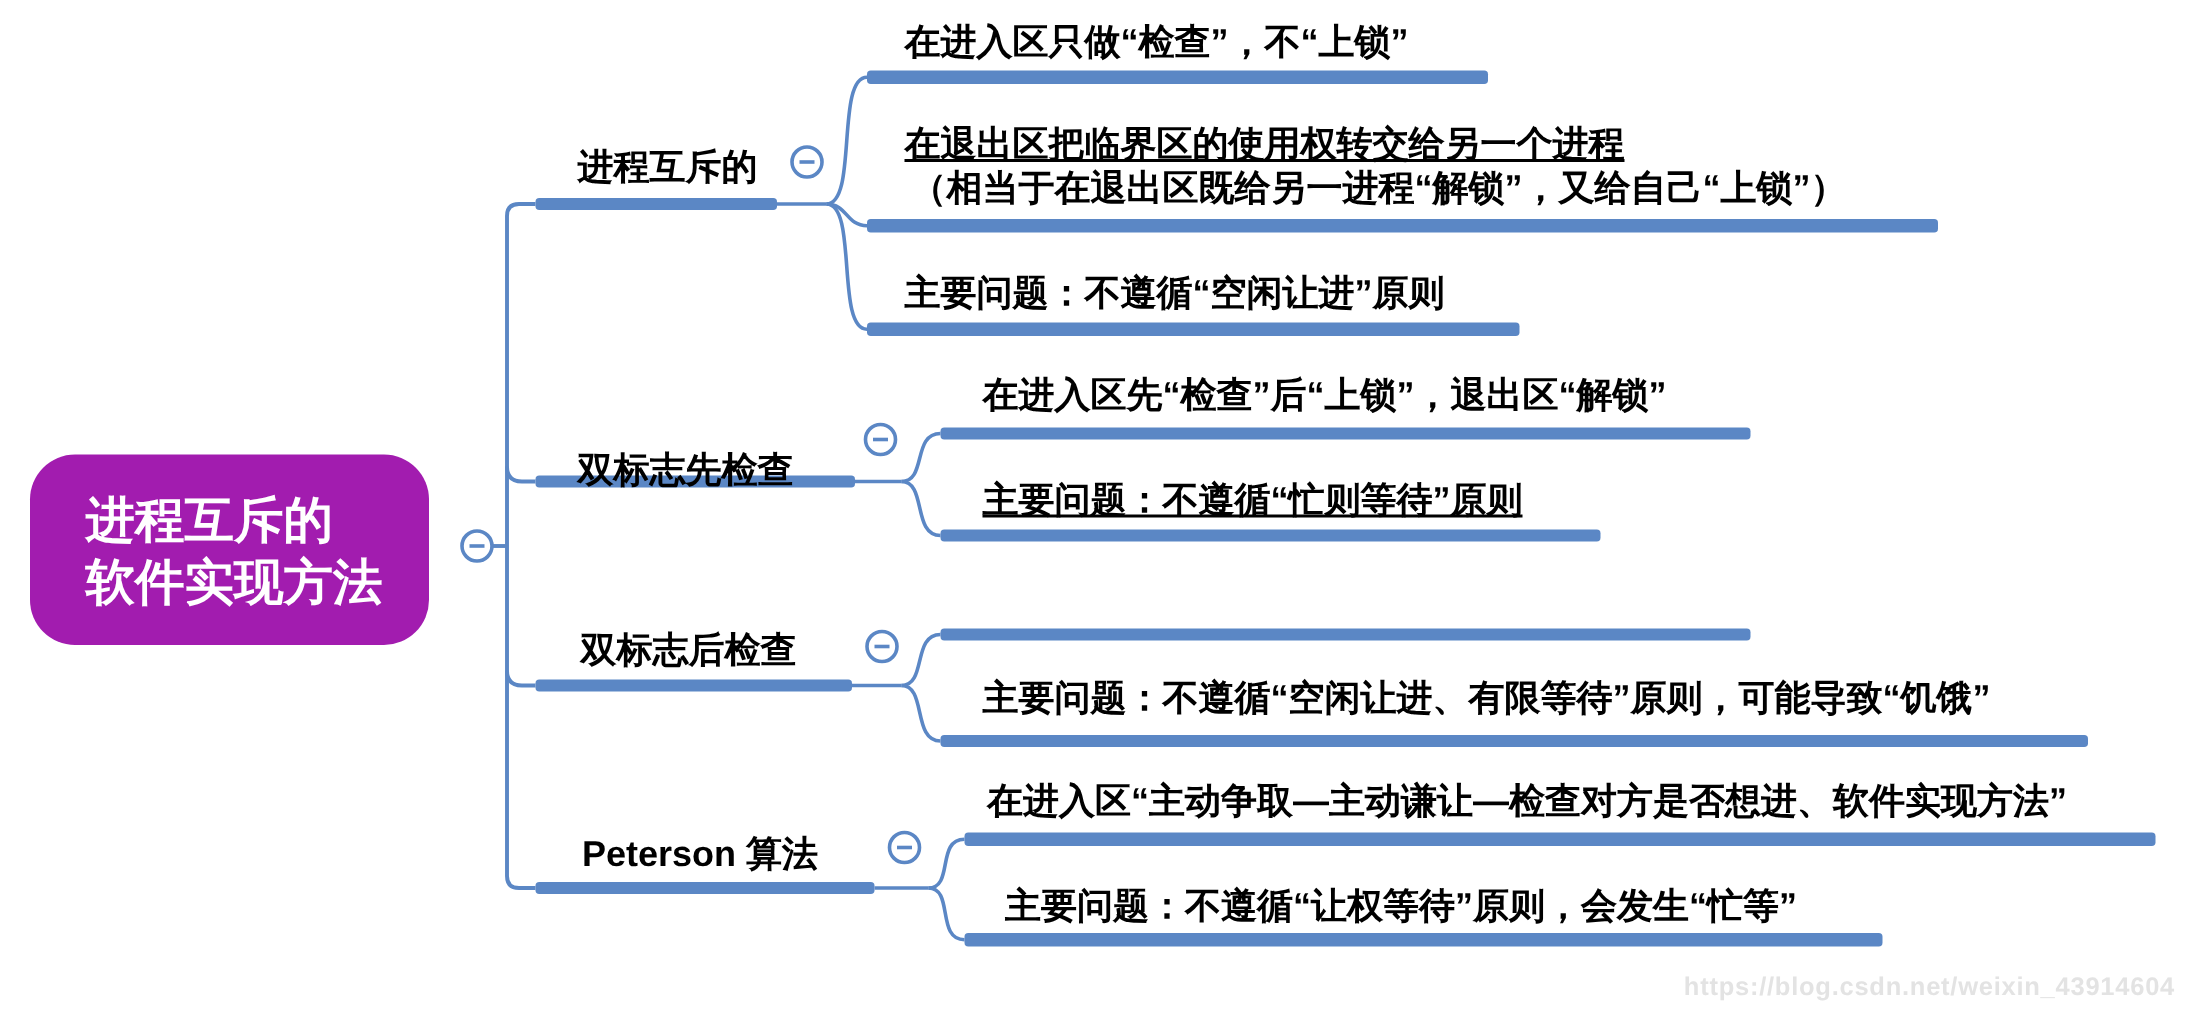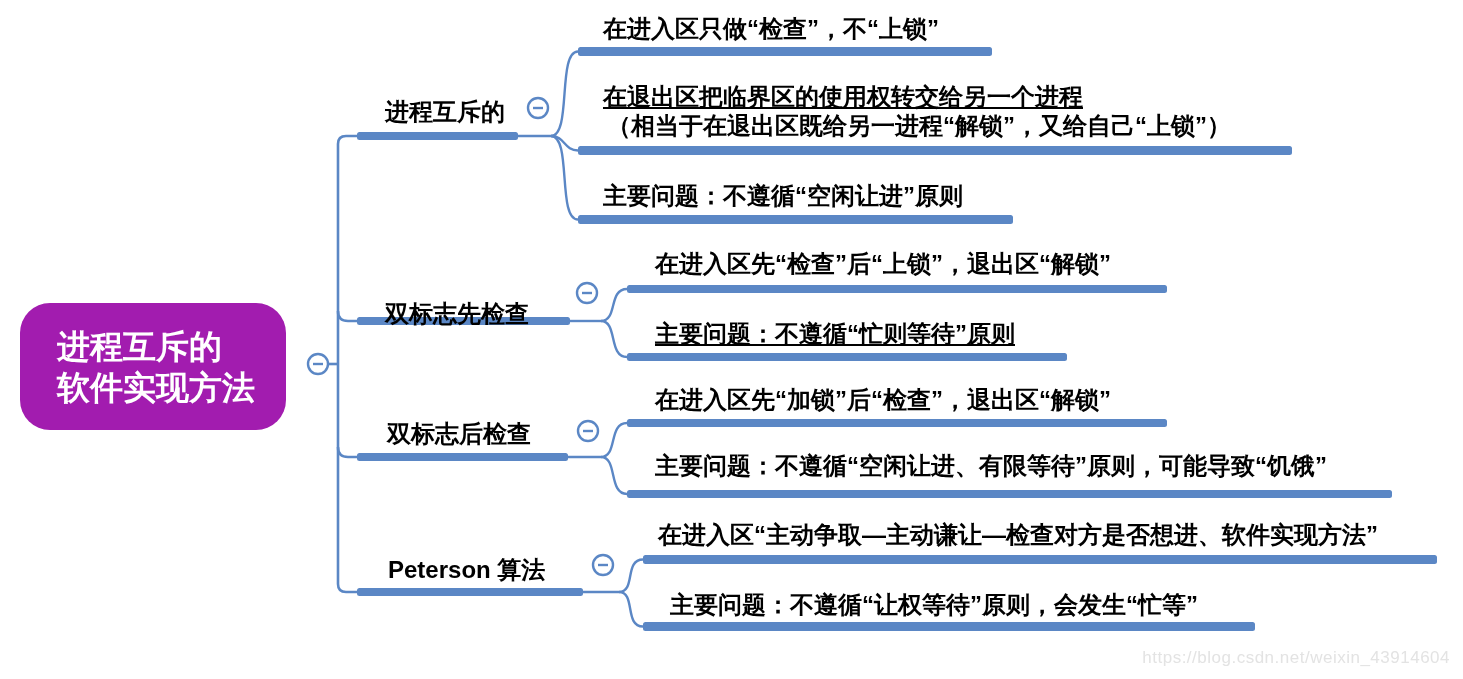--- a/index.html
+++ b/index.html
@@ -32,21 +32,21 @@
   .t-c12b{left:607px;top:112px;}
   .t-c13{left:603px;top:182px;}
   .t-c21{left:655px;top:250px;}
   .t-c22{left:655px;top:320px;text-decoration:underline;}
   .t-c31{left:655px;top:386px;}
   .t-c32{left:655px;top:452px;}
   .t-c41{left:658px;top:521px;}
   .t-c42{left:670px;top:591px;}
   .watermark{
     position:absolute;right:13px;top:648px;color:#e3e3e3;
-    font-size:17px;font-weight:400;letter-spacing:.5px;
+    font-size:17px;font-weight:700;letter-spacing:.5px;
   }
 </style>
 </head>
 <body>
 
 <div class="canvas">
 
   <svg width="1463" height="679" viewBox="0 0 1463 679">
 
     <g stroke="#5b87c5" stroke-width="2.6" fill="none">
@@ -133,21 +133,20 @@
   <div class="topic t-b4">Peterson 算法</div>
 
   <div class="topic t-c11">在进入区只做“检查”，不“上锁”</div>
   <div class="topic t-c12a">在退出区把临界区的使用权转交给另一个进程</div>
   <div class="topic t-c12b">（相当于在退出区既给另一进程“解锁”，又给自己“上锁”）</div>
   <div class="topic t-c13">主要问题：不遵循“空闲让进”原则</div>
 
   <div class="topic t-c21">在进入区先“检查”后“上锁”，退出区“解锁”</div>
   <div class="topic t-c22">主要问题：不遵循“忙则等待”原则</div>
 
-  <div class="topic t-c31">在进入区先“加锁”后“检查”，退出区“解锁”</div>
   <div class="topic t-c32">主要问题：不遵循“空闲让进、有限等待”原则，可能导致“饥饿”</div>
 
   <div class="topic t-c41">在进入区“主动争取—主动谦让—检查对方是否想进、软件实现方法”</div>
   <div class="topic t-c42">主要问题：不遵循“让权等待”原则，会发生“忙等”</div>
 
   <div class="watermark">https://blog.csdn.net/weixin_43914604</div>
 
 </div>
 
 </body></html>

